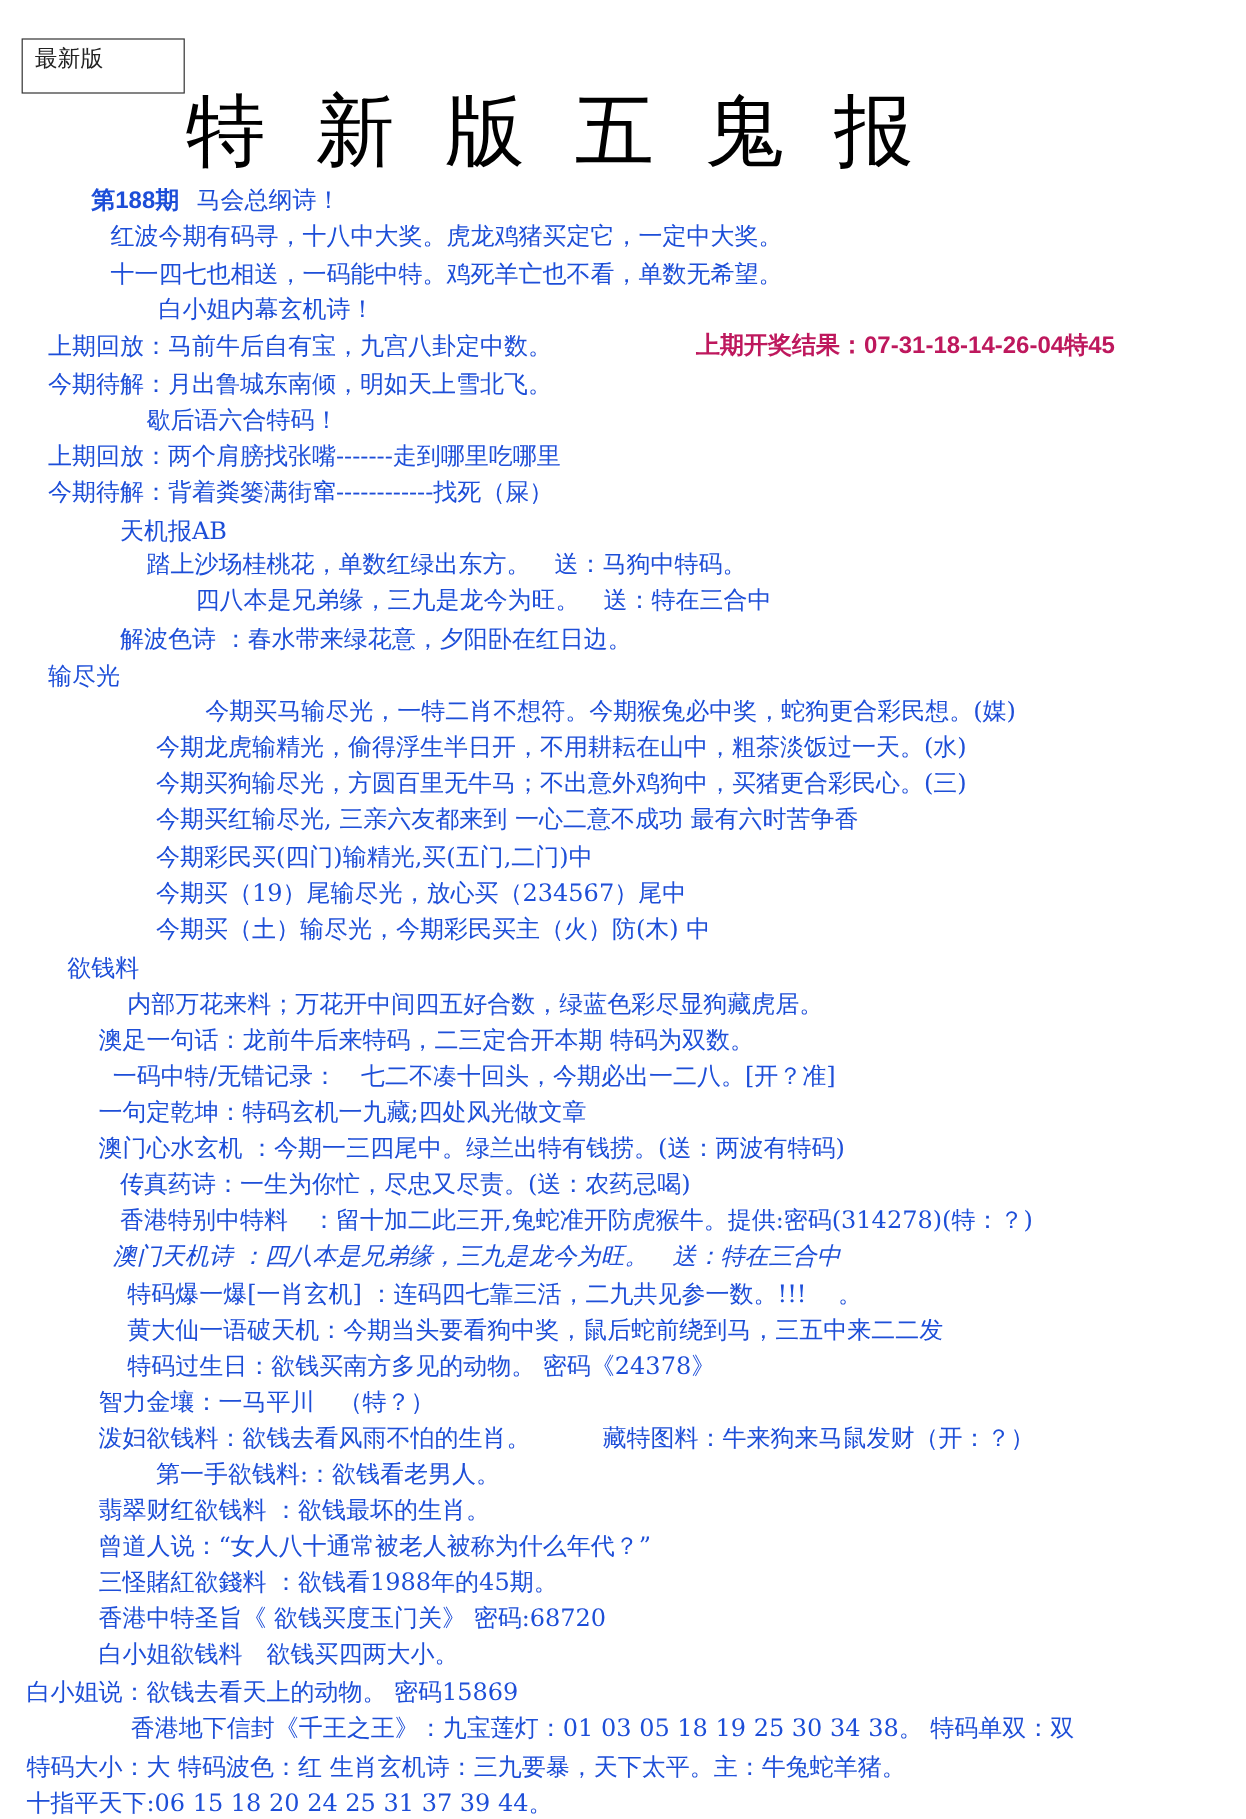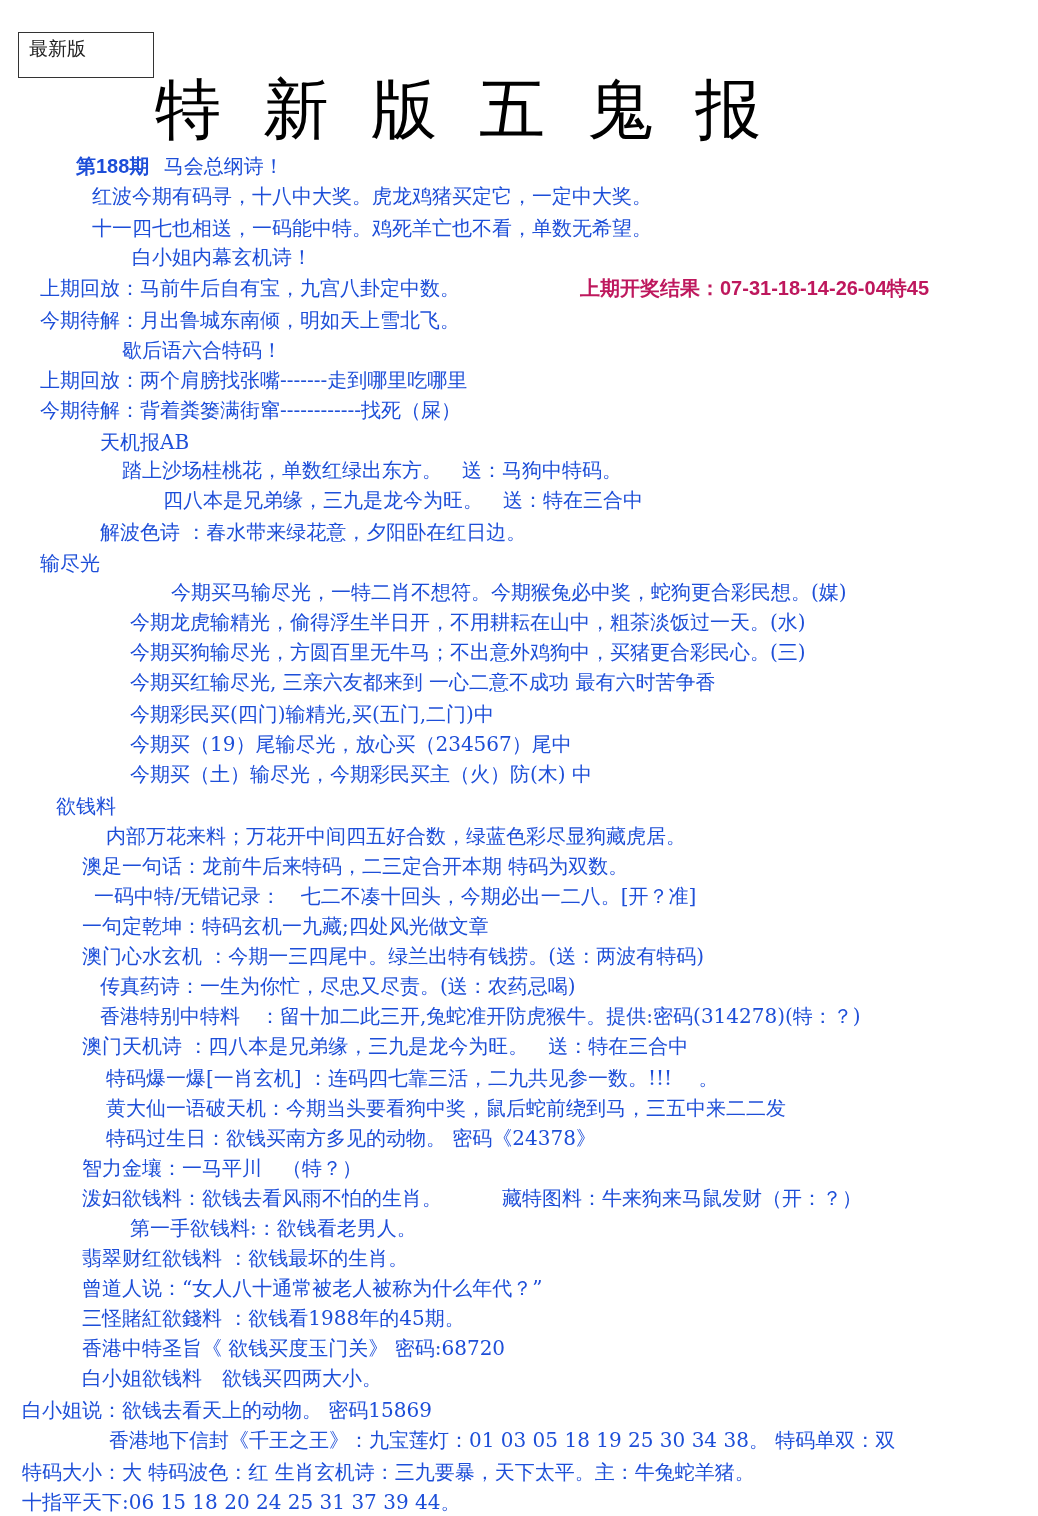--- a/index.html
+++ b/index.html
@@ -66,21 +66,21 @@
     <div class="line" style="left: 130px; top: 730px;">今期买（19）尾输尽光，放心买（234567）尾中</div>
     <div class="line" style="left: 130px; top: 760px;">今期买（土）输尽光，今期彩民买主（火）防(木) 中</div>
     <div class="line" style="left: 56px; top: 792px;">欲钱料</div>
     <div class="line" style="left: 106px; top: 822px;">内部万花来料；万花开中间四五好合数，绿蓝色彩尽显狗藏虎居。</div>
     <div class="line" style="left: 82px; top: 852px; text-align: center;">澳足一句话：龙前牛后来特码，二三定合开本期 特码为双数。</div>
     <div class="line" style="left: 94px; top: 882px;">一码中特/无错记录：　七二不凑十回头，今期必出一二八。[开？准]</div>
     <div class="line" style="left: 82px; top: 912px;">一句定乾坤：特码玄机一九藏;四处风光做文章</div>
     <div class="line" style="left: 82px; top: 942px;">澳门心水玄机 ：今期一三四尾中。绿兰出特有钱捞。(送：两波有特码)</div>
     <div class="line" style="left: 100px; top: 972px;">传真药诗：一生为你忙，尽忠又尽责。(送：农药忌喝)</div>
     <div class="line" style="left: 100px; top: 1002px;">香港特别中特料　：留十加二此三开,兔蛇准开防虎猴牛。提供:密码(314278)(特：？)</div>
-    <div class="line" style="left: 82px; top: 1032px;">澳门天机诗 ：四八本是兄弟缘，三九是龙今为旺。　送：特在三合中</div>
+    <div class="line" style="left: 94px; top: 1032px; font-style: italic;">澳门天机诗 ：四八本是兄弟缘，三九是龙今为旺。　送：特在三合中</div>
     <div class="line" style="left: 106px; top: 1064px;">特码爆一爆[一肖玄机] ：连码四七靠三活，二九共见参一数。!!!　 。</div>
     <div class="line" style="left: 106px; top: 1094px;">黄大仙一语破天机：今期当头要看狗中奖，鼠后蛇前绕到马，三五中来二二发</div>
     <div class="line" style="left: 106px; top: 1124px;">特码过生日：欲钱买南方多见的动物。 密码《24378》</div>
     <div class="line" style="left: 82px; top: 1154px;">智力金壤：一马平川　（特？）</div>
     <div class="line" style="left: 82px; top: 1184px;">泼妇欲钱料：欲钱去看风雨不怕的生肖。　　　藏特图料：牛来狗来马鼠发财（开：？）</div>
     <div class="line" style="left: 130px; top: 1214px;">第一手欲钱料:：欲钱看老男人。</div>
     <div class="line" style="left: 82px; top: 1244px;">翡翠财红欲钱料 ：欲钱最坏的生肖。</div>
     <div class="line" style="left: 82px; top: 1274px;">曾道人说：“女人八十通常被老人被称为什么年代？”</div>
     <div class="line" style="left: 82px; top: 1304px;">三怪賭紅欲錢料 ：欲钱看1988年的45期。</div>
     <div class="line" style="left: 82px; top: 1334px;">香港中特圣旨《 欲钱买度玉门关》 密码:68720</div>

